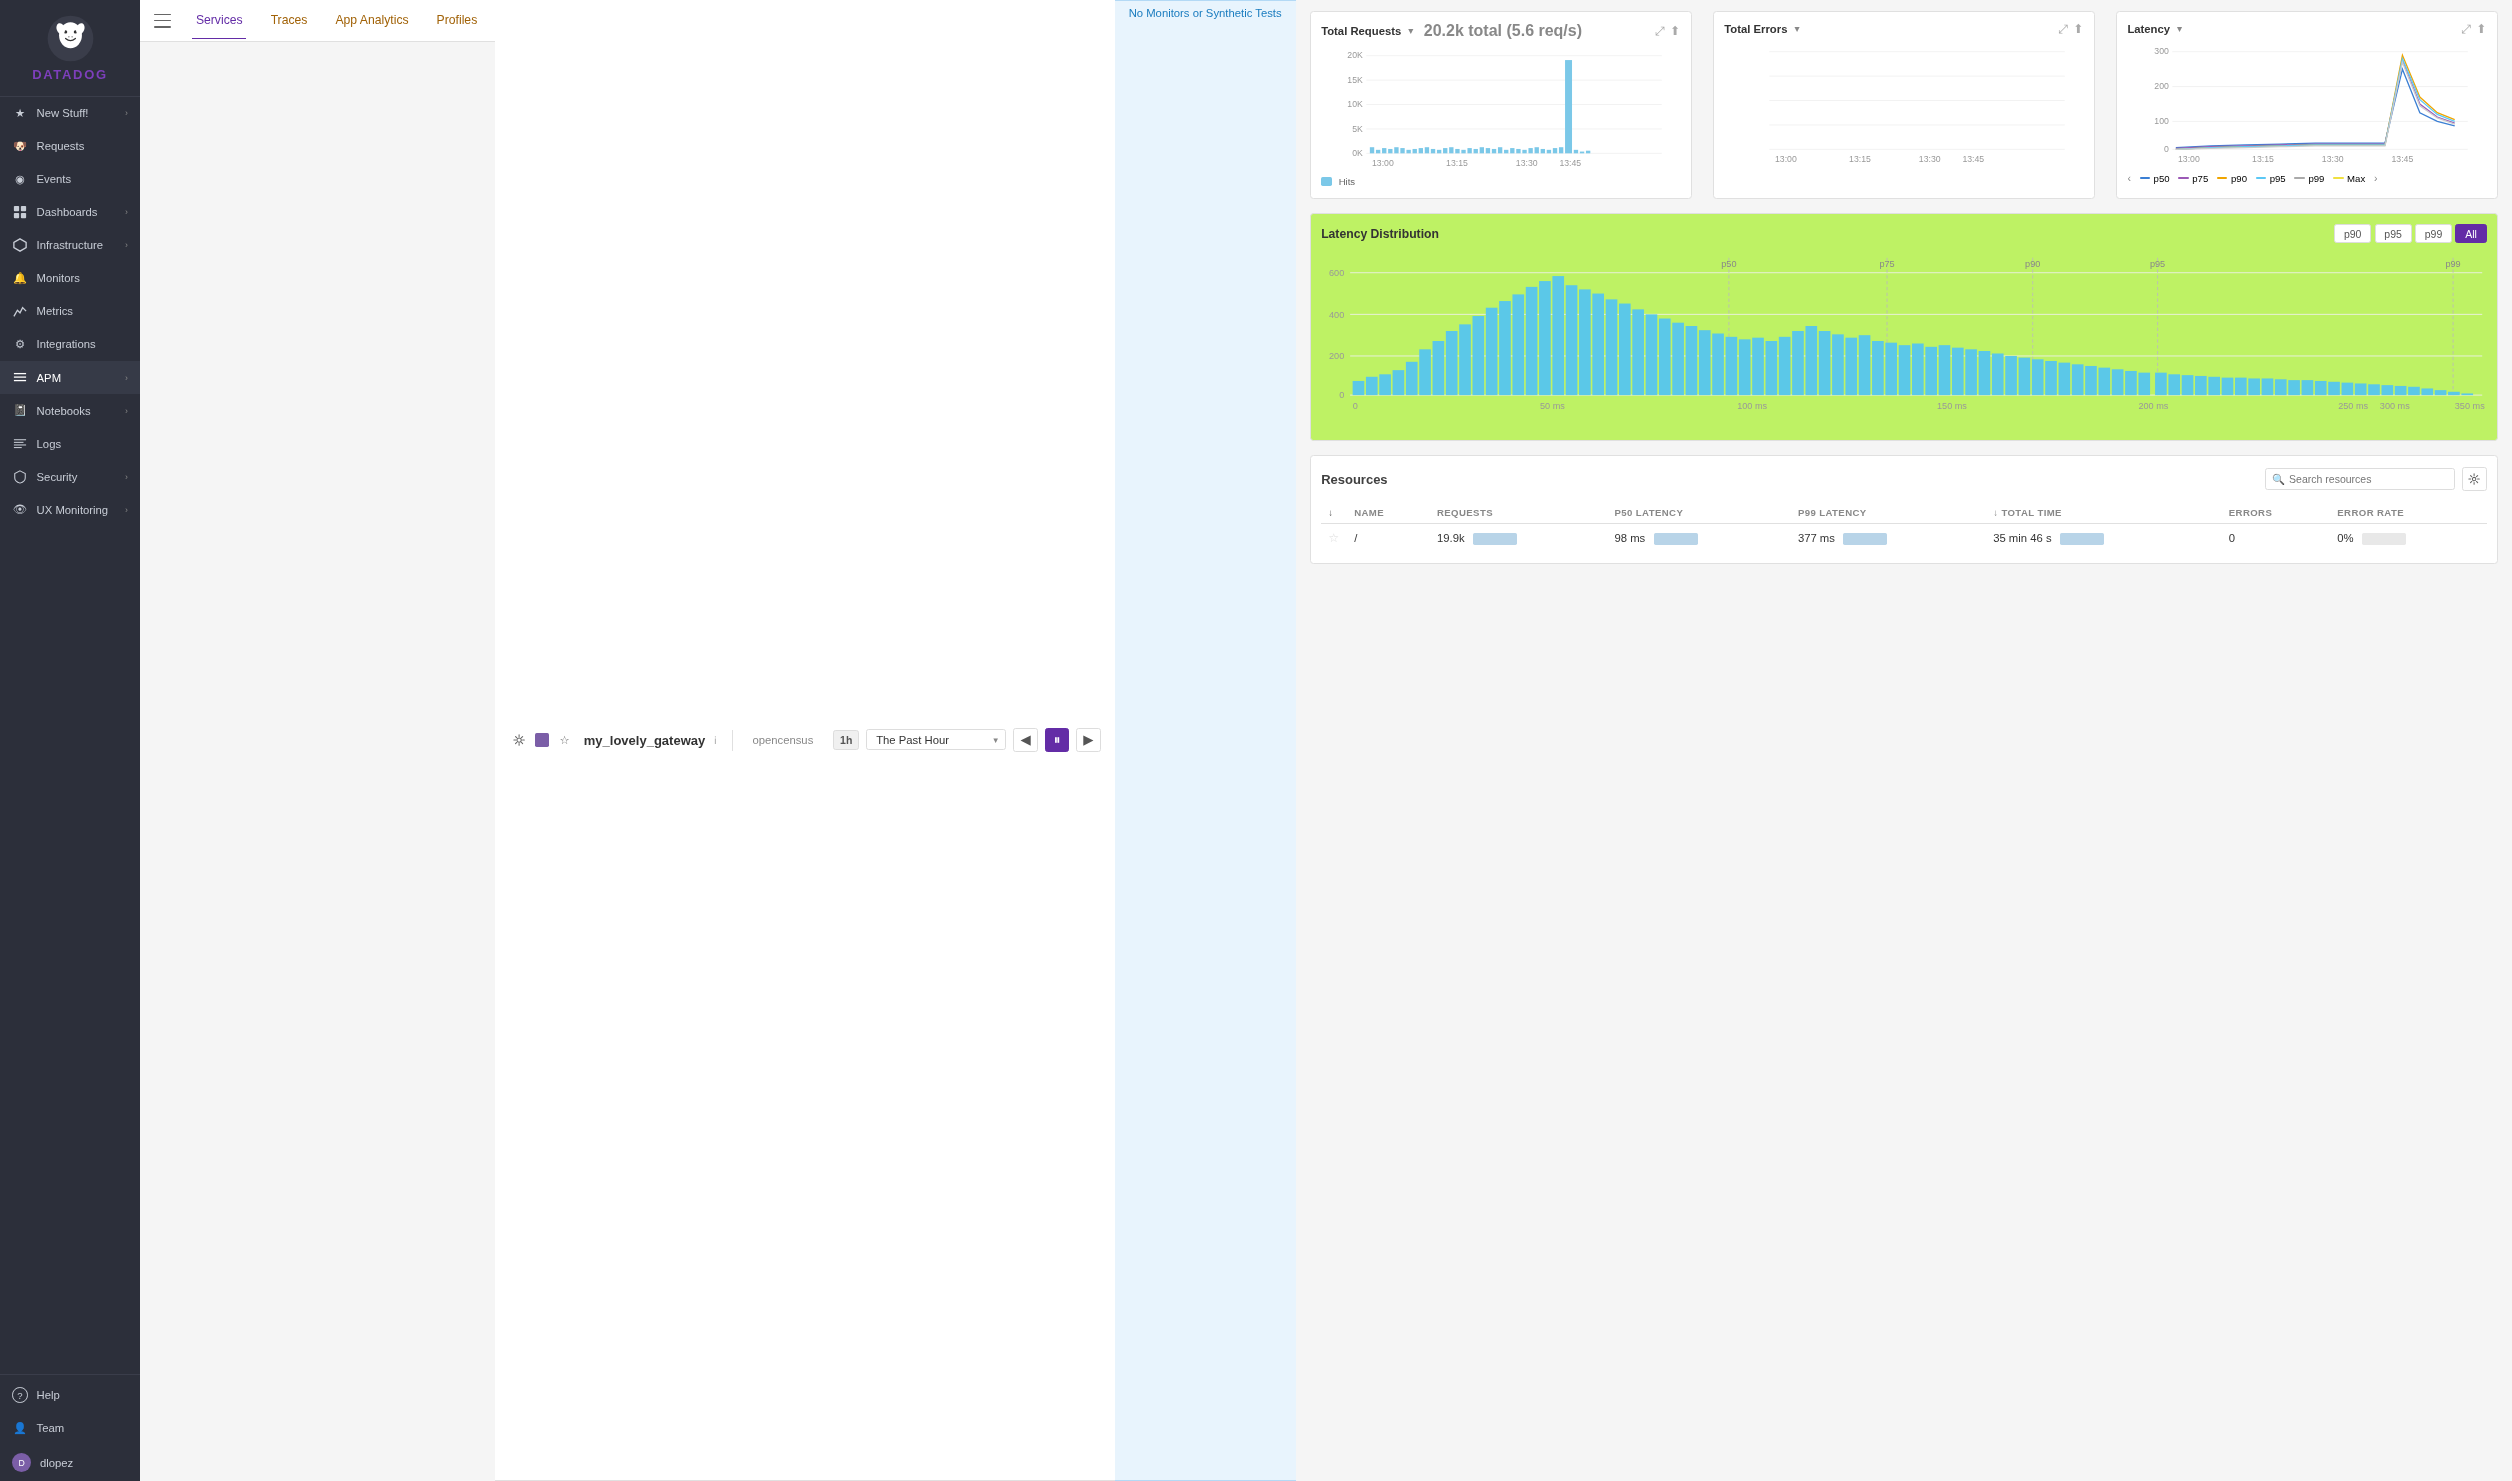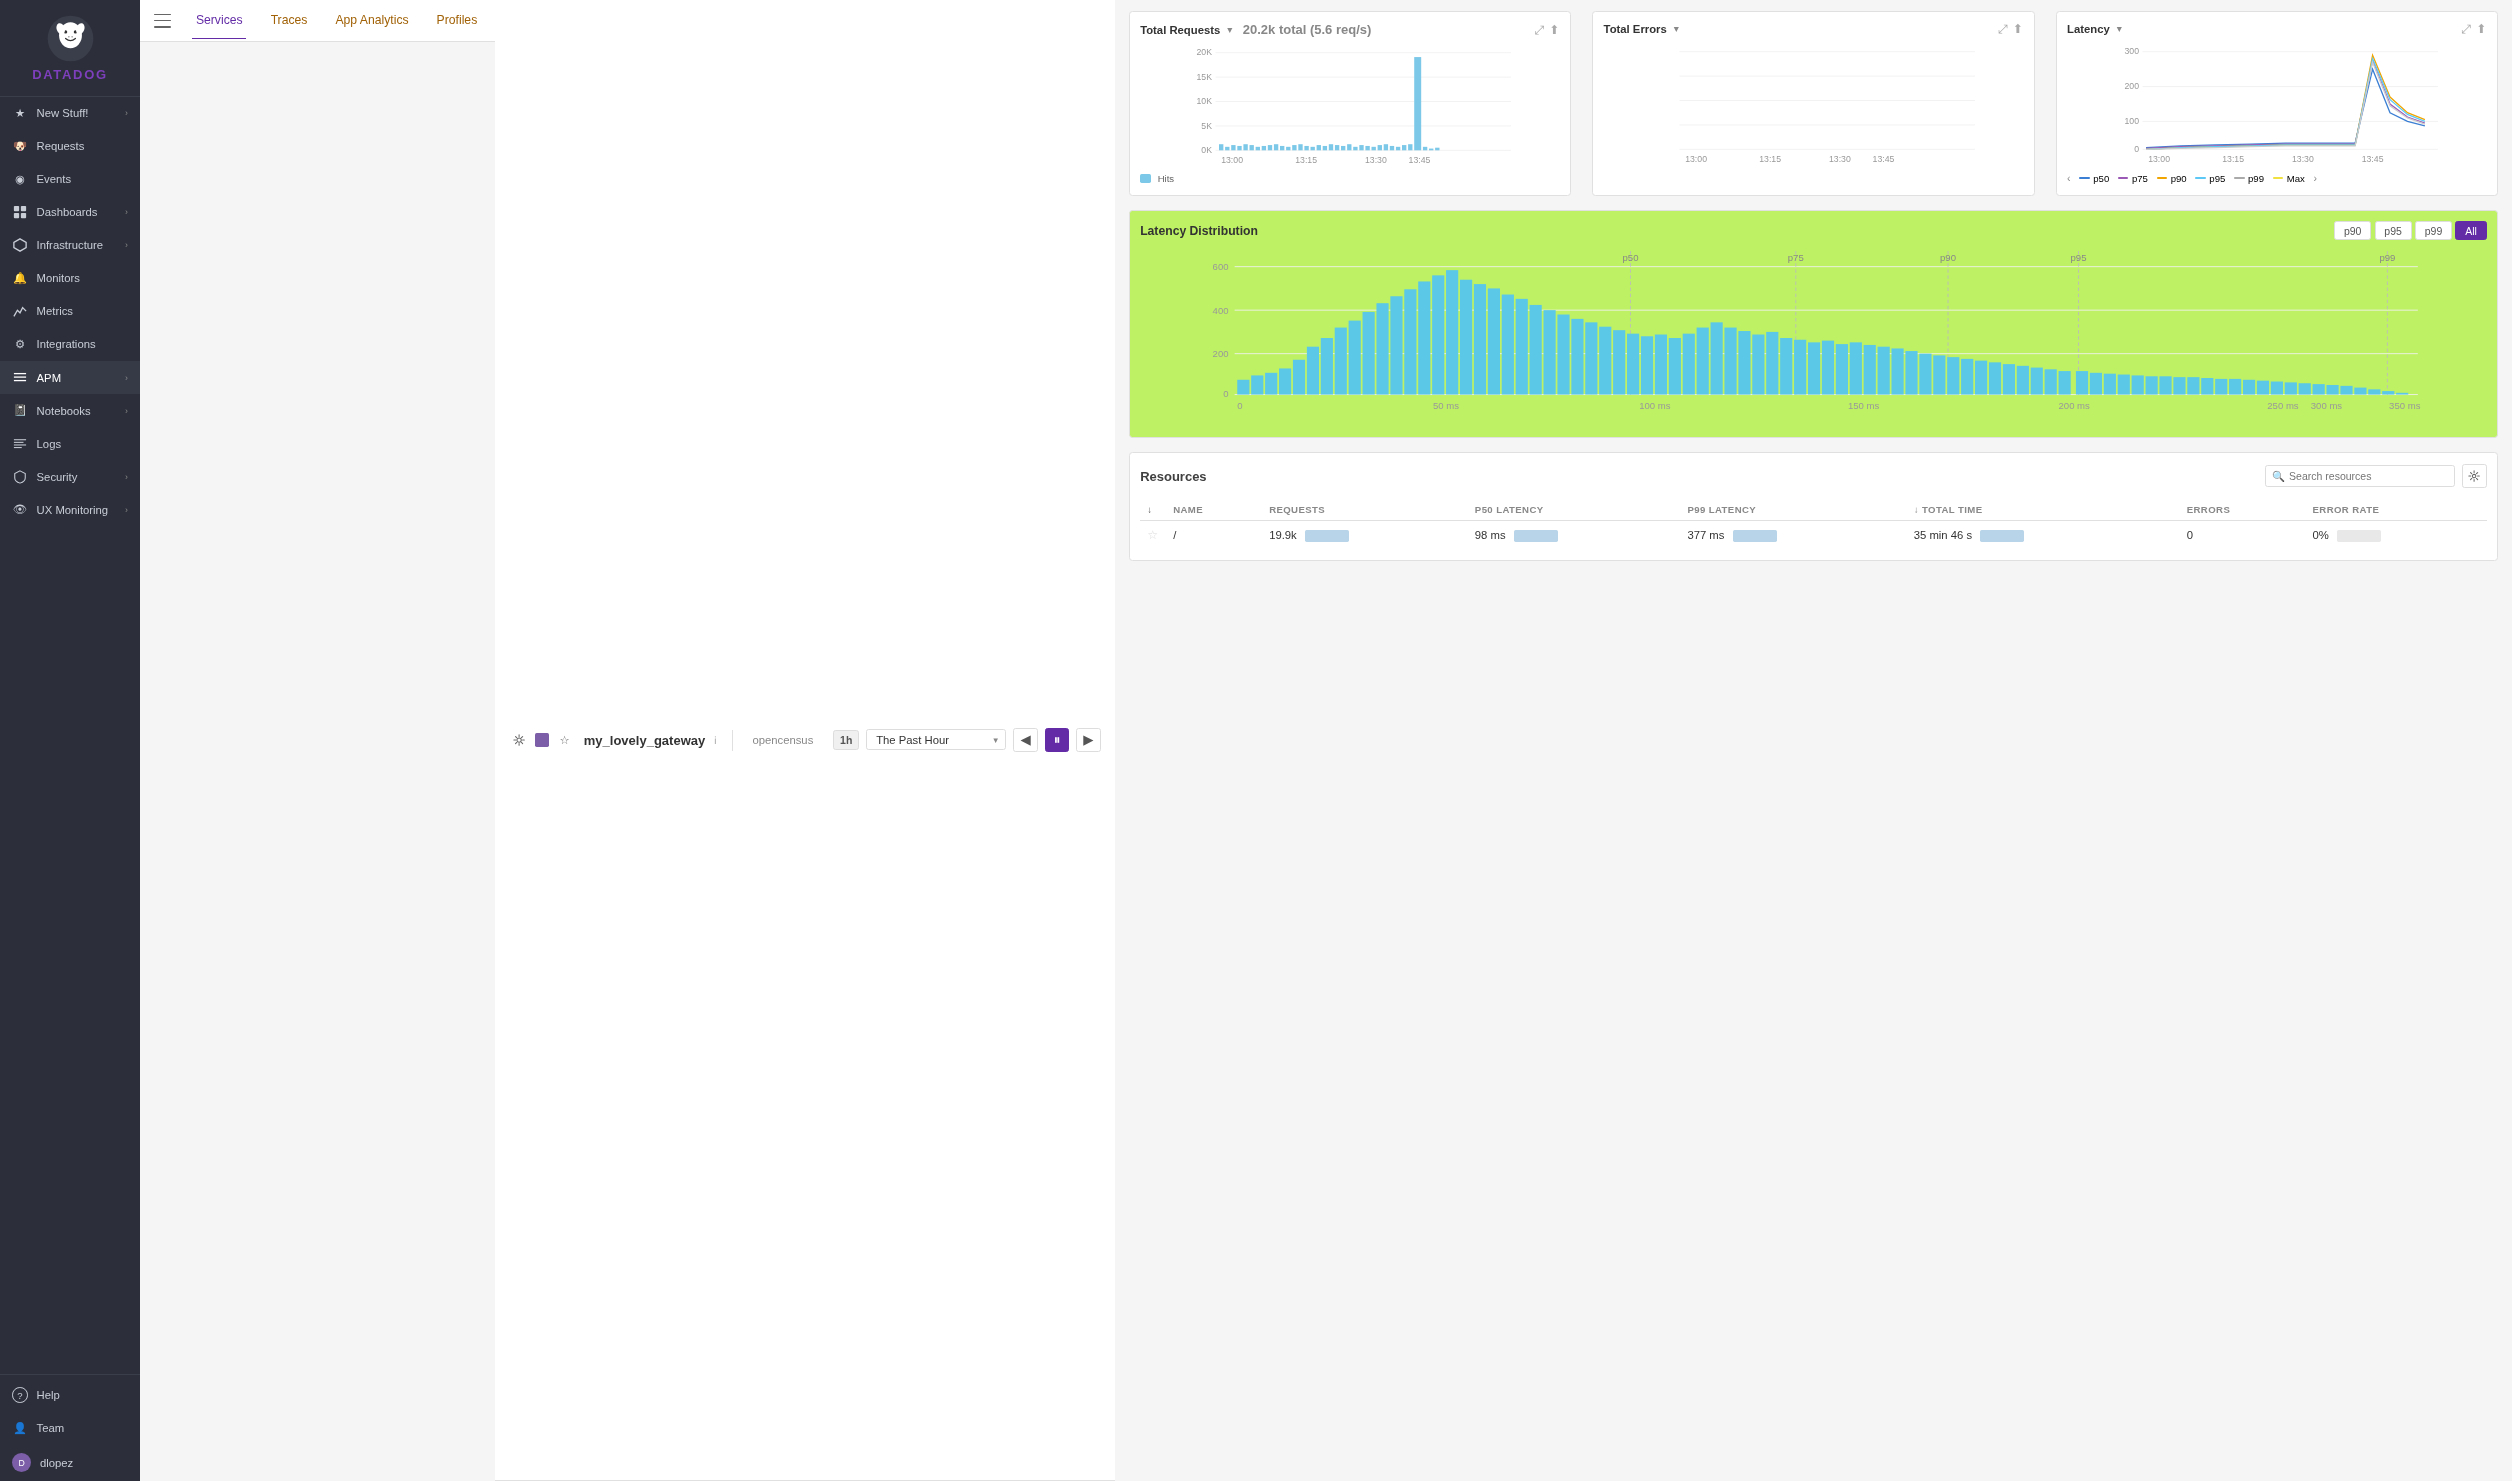--- a/index.html
+++ b/index.html
@@ -49,21 +49,21 @@
 
     
     .charts-area { flex: 1; overflow-y: auto; padding: 10.5px 14px; }
 
     
     .chart-row { display: grid; grid-template-columns: 1fr 1fr 1fr; gap: 21px; margin-bottom: 14px; }
     .chart-card { background: #fff; border: 0.9px solid #e0e0e0; border-radius: 3.5px; padding: 10.5px; }
     .chart-header { display: flex; align-items: center; justify-content: space-between; margin-bottom: 7px; }
     .chart-title { display: flex; align-items: center; gap: 5.2px; font-size: 11.3px; font-weight: 600; color: #333; cursor: pointer; }
     .chart-title-dropdown { color: #888; font-size: 8.7px; }
-    .chart-subtitle { font-size: 13px; color: #888; margin-left: 3.5px; }
+    .chart-subtitle { font-size: 16px; color: #888; margin-left: 3.5px; }
     .chart-actions { display: flex; gap: 5.2px; align-items: center; }
     .chart-action-btn { color: #aaa; cursor: pointer; font-size: 12.2px; }
 
     
     .chart-legend { display: flex; align-items: center; gap: 7px; margin-top: 5.2px; font-size: 9.6px; color: #666; }
     .legend-dot { width: 10.5px; height: 8.7px; border-radius: 1.7px; }
 
     
     .latency-legend { display: flex; align-items: center; gap: 8.7px; margin-top: 5.2px; font-size: 9.6px; flex-wrap: wrap; }
     .latency-legend-item { display: flex; align-items: center; gap: 3.5px; }
@@ -269,20 +269,23 @@
           <option>The Past 4 Hours</option>
           <option>The Past Day</option>
         </select>
       </div>
       <button class="time-nav-btn">◀</button>
       <button class="time-nav-btn active">⏸</button>
       <button class="time-nav-btn">▶</button>
     </div>
   </div>
 
+  <div class="monitor-banner">
+    <span>No Monitors or Synthetic Tests</span>
+  </div>
 
   <div class="charts-area">
 
     <div class="chart-row">
 
       <div class="chart-card">
         <div class="chart-header">
           <div class="chart-title">
             <span>Total Requests</span>
             <span class="chart-title-dropdown">▼</span>

